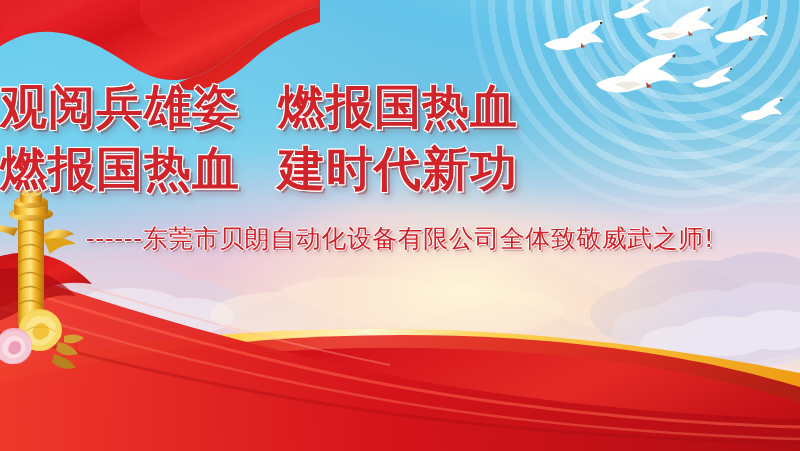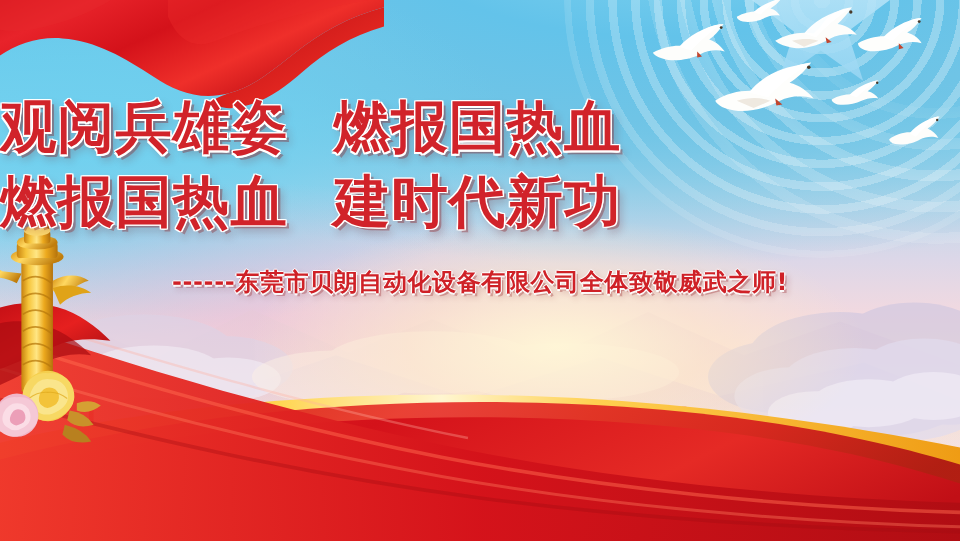--- a/index.html
+++ b/index.html
@@ -107,22 +107,22 @@
       1px 1px 0 #fff, -1px -1px 0 #fff, 1px -1px 0 #fff, -1px 1px 0 #fff,
       3px 3px 0 rgba(140,22,26,.35),
       4px 5px 7px rgba(120,20,24,.28);
   }
   .tgap{display:inline-block;width:38px;}
   .subtitle{
     position:absolute;left:0;right:0;top:222px;
     text-align:center;
     z-index:40;
     font-family:"DejaVu Sans","Liberation Sans",sans-serif;
-    font-weight:bold;
-    font-size:20px;
+    font-weight:normal;
+    font-size:25px;
     letter-spacing:.5px;
     color:#cf2127;
     white-space:nowrap;
     text-shadow:
       1px 0 0 rgba(255,255,255,.9), -1px 0 0 rgba(255,255,255,.9),
       0 1px 0 rgba(255,255,255,.9), 0 -1px 0 rgba(255,255,255,.9),
       2px 2px 0 rgba(150,30,34,.30),
       3px 3px 5px rgba(130,25,30,.25);
   }
 </style>

